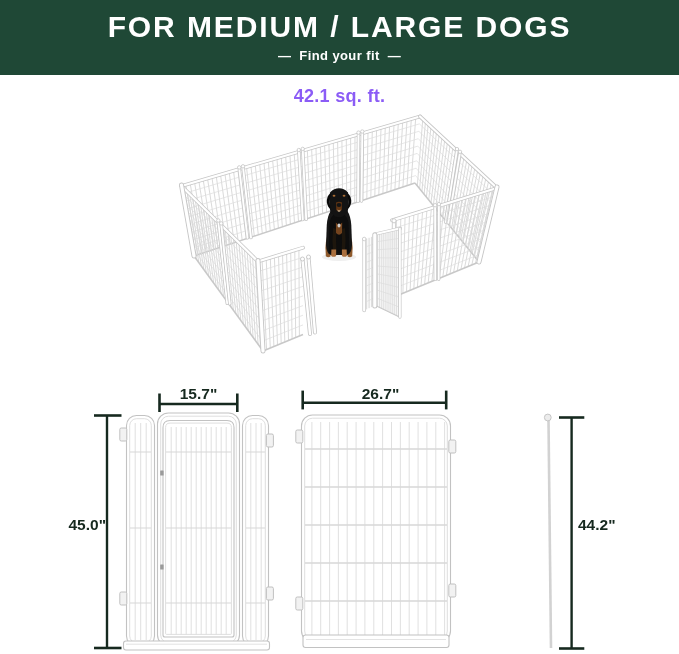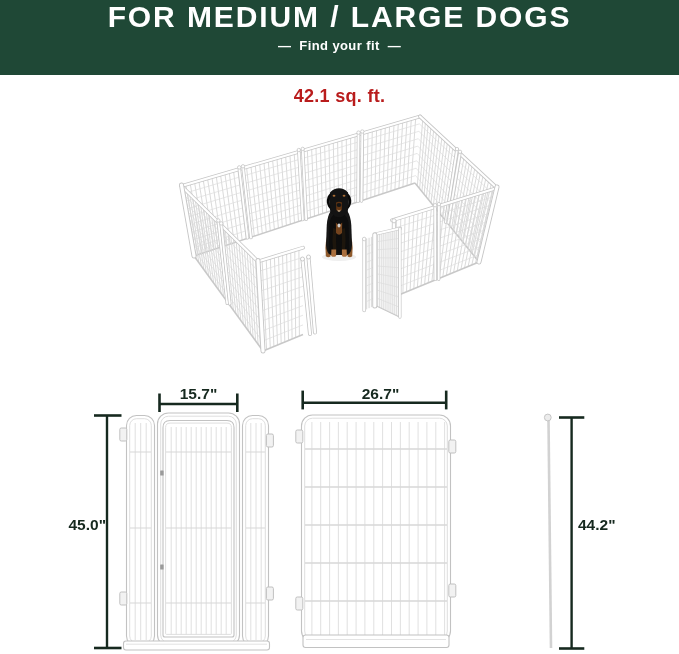--- a/index.html
+++ b/index.html
@@ -1,19 +1,19 @@
 <!DOCTYPE html>
 <html><head>
 <meta charset="utf-8">
 <style>
 html,body{margin:0;padding:0;width:679px;height:654px;background:#ffffff;overflow:hidden;font-family:"Liberation Sans",sans-serif;}
 .banner{position:absolute;left:0;top:0;width:679px;height:75px;background:#1f4836;text-align:center;}
-.title{padding-top:0;color:#ffffff;font-size:30px;font-weight:bold;letter-spacing:1.9px;line-height:1.1;}
+.title{padding-top:10px;color:#ffffff;font-size:30px;font-weight:bold;letter-spacing:1.9px;line-height:1.1;}
 .sub{margin-top:5px;color:#ffffff;font-size:13px;font-weight:bold;letter-spacing:0.4px;text-align:center;}
-.sqft{position:absolute;left:0;top:86px;width:679px;text-align:center;color:#b91c1c;font-size:18px;font-weight:bold;letter-spacing:0.3px;}
+.sqft{position:absolute;left:0;top:86px;width:679px;text-align:center;color:#8b5cf6;font-size:18px;font-weight:bold;letter-spacing:0.3px;}
 svg{position:absolute;left:0;top:0;}
 </style>
 </head>
 <body>
 
 <div class="banner">
 
 <div class="title">FOR MEDIUM / LARGE DOGS</div>
 
 <div class="sub">—&nbsp; Find your fit &nbsp;—</div>

